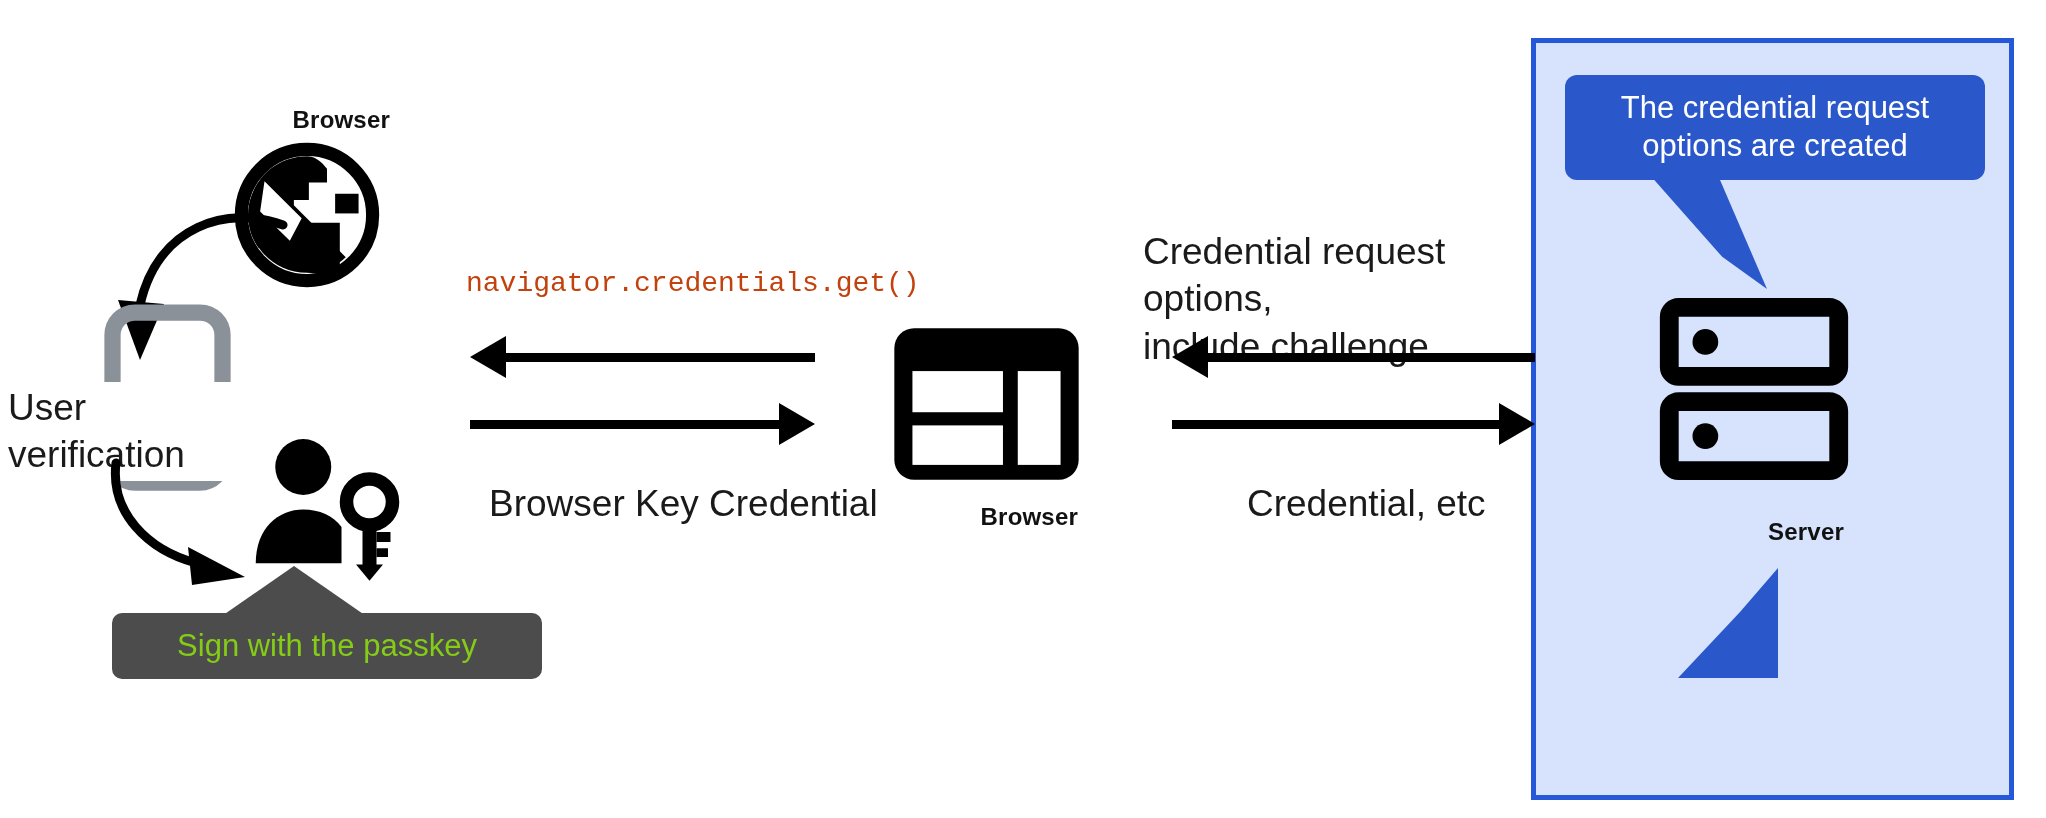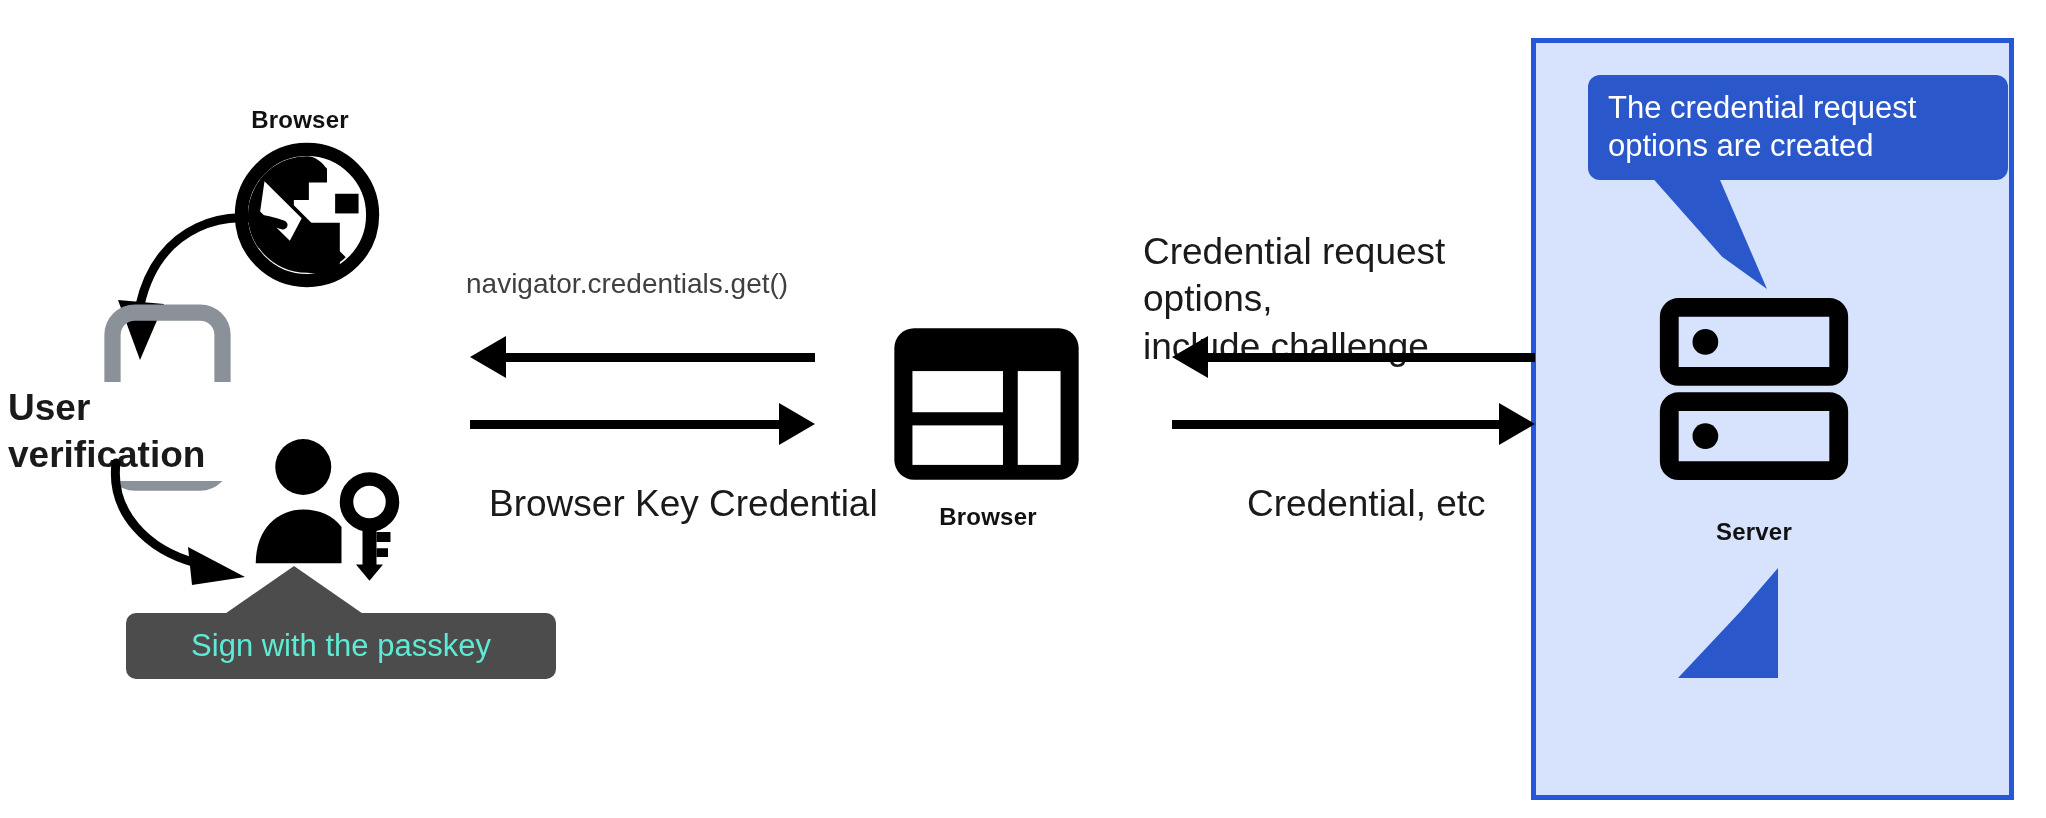--- a/index.html
+++ b/index.html
@@ -30,48 +30,47 @@
     border: 5px solid #2458d8;
     box-sizing: border-box;
   }
 
   
   .node-label {
     font-weight: bold;
     font-size: 24px;
     color: #111111;
     letter-spacing: 0.2px;
-    text-align: center;
+    text-align: right;
     white-space: nowrap;
   }
   .flow-label {
     font-size: 37px;
     color: #1a1a1a;
     line-height: 1.28;
     white-space: pre-line;
   }
   .mono-label {
-    font-family: Liberation Sans, sans-serif;
+    font-family: Liberation Mono, monospace;
     font-size: 28px;
-    color: #404040;
+    color: #c2410c;
     white-space: nowrap;
   }
 
   
   .callout {
     background: #2a57ca;
     color: #ffffff;
     border-radius: 12px;
     font-size: 31px;
     line-height: 1.24;
-    text-align: left;
+    text-align: center;
     padding: 14px 20px 16px 20px;
     box-sizing: border-box;
     white-space: pre-line;
-    margin-left: 23px;
   }
   .tail { position: absolute; width: 0; height: 0; }
 
   
   #callout-top-tail {
     left: 1649px;
     top: 174px;
     width: 118px;
     height: 115px;
     background: #2a57ca;
@@ -82,26 +81,26 @@
     left: 1678px;
     top: 568px;
     width: 100px;
     height: 110px;
     background: #2a57ca;
     clip-path: polygon(100% 0%, 100% 100%, 0% 100%, 62% 40%);
   }
 
   
   #passkey-tip {
-    left: 126px;
+    left: 112px;
     top: 613px;
     width: 430px;
     height: 66px;
     background: #4c4c4c;
-    color: #5eead4;
+    color: #84cc16;
     border-radius: 10px;
     font-size: 31px;
     display: flex;
     align-items: center;
     justify-content: center;
     box-sizing: border-box;
   }
   #passkey-tip-tail {
     left: 219px;
     top: 566px;
@@ -163,21 +162,21 @@
     </svg>
   </div>
 
   <div class="abs" style="left:105px; top:305px; width:125px; height:185px;">
     <svg width="125" height="185" viewBox="0 0 50 74">
       <rect x="3" y="3" width="44" height="68" rx="9" ry="9" fill="none" stroke="#8b9199" stroke-width="6.5"></rect>
       <rect x="17" y="58" width="16" height="4.2" rx="2" fill="#8b9199"></rect>
     </svg>
   </div>
 
-  <div class="abs flow-label" style="left:8px; top:382px; width:240px; background:#ffffff; padding:2px 0;font-weight:bold;">User verification</div>
+  <div class="abs flow-label" style="left:8px; top:382px; width:240px; background:#ffffff; padding:2px 0;">User verification</div>
 
   <div class="abs" style="left:100px; top:455px; width:180px; height:145px;">
     <svg width="180" height="145" viewBox="0 0 180 145">
       <path d="M16 8 C10 58 48 95 96 108" fill="none" stroke="#000" stroke-width="9" stroke-linecap="round"></path>
       <polygon points="145,122 88,92 92,130" fill="#000"></polygon>
     </svg>
   </div>
 
   <div class="abs" style="left:252px; top:432px; width:165px; height:150px;">
     <svg width="165" height="150" viewBox="0 0 66 60">

